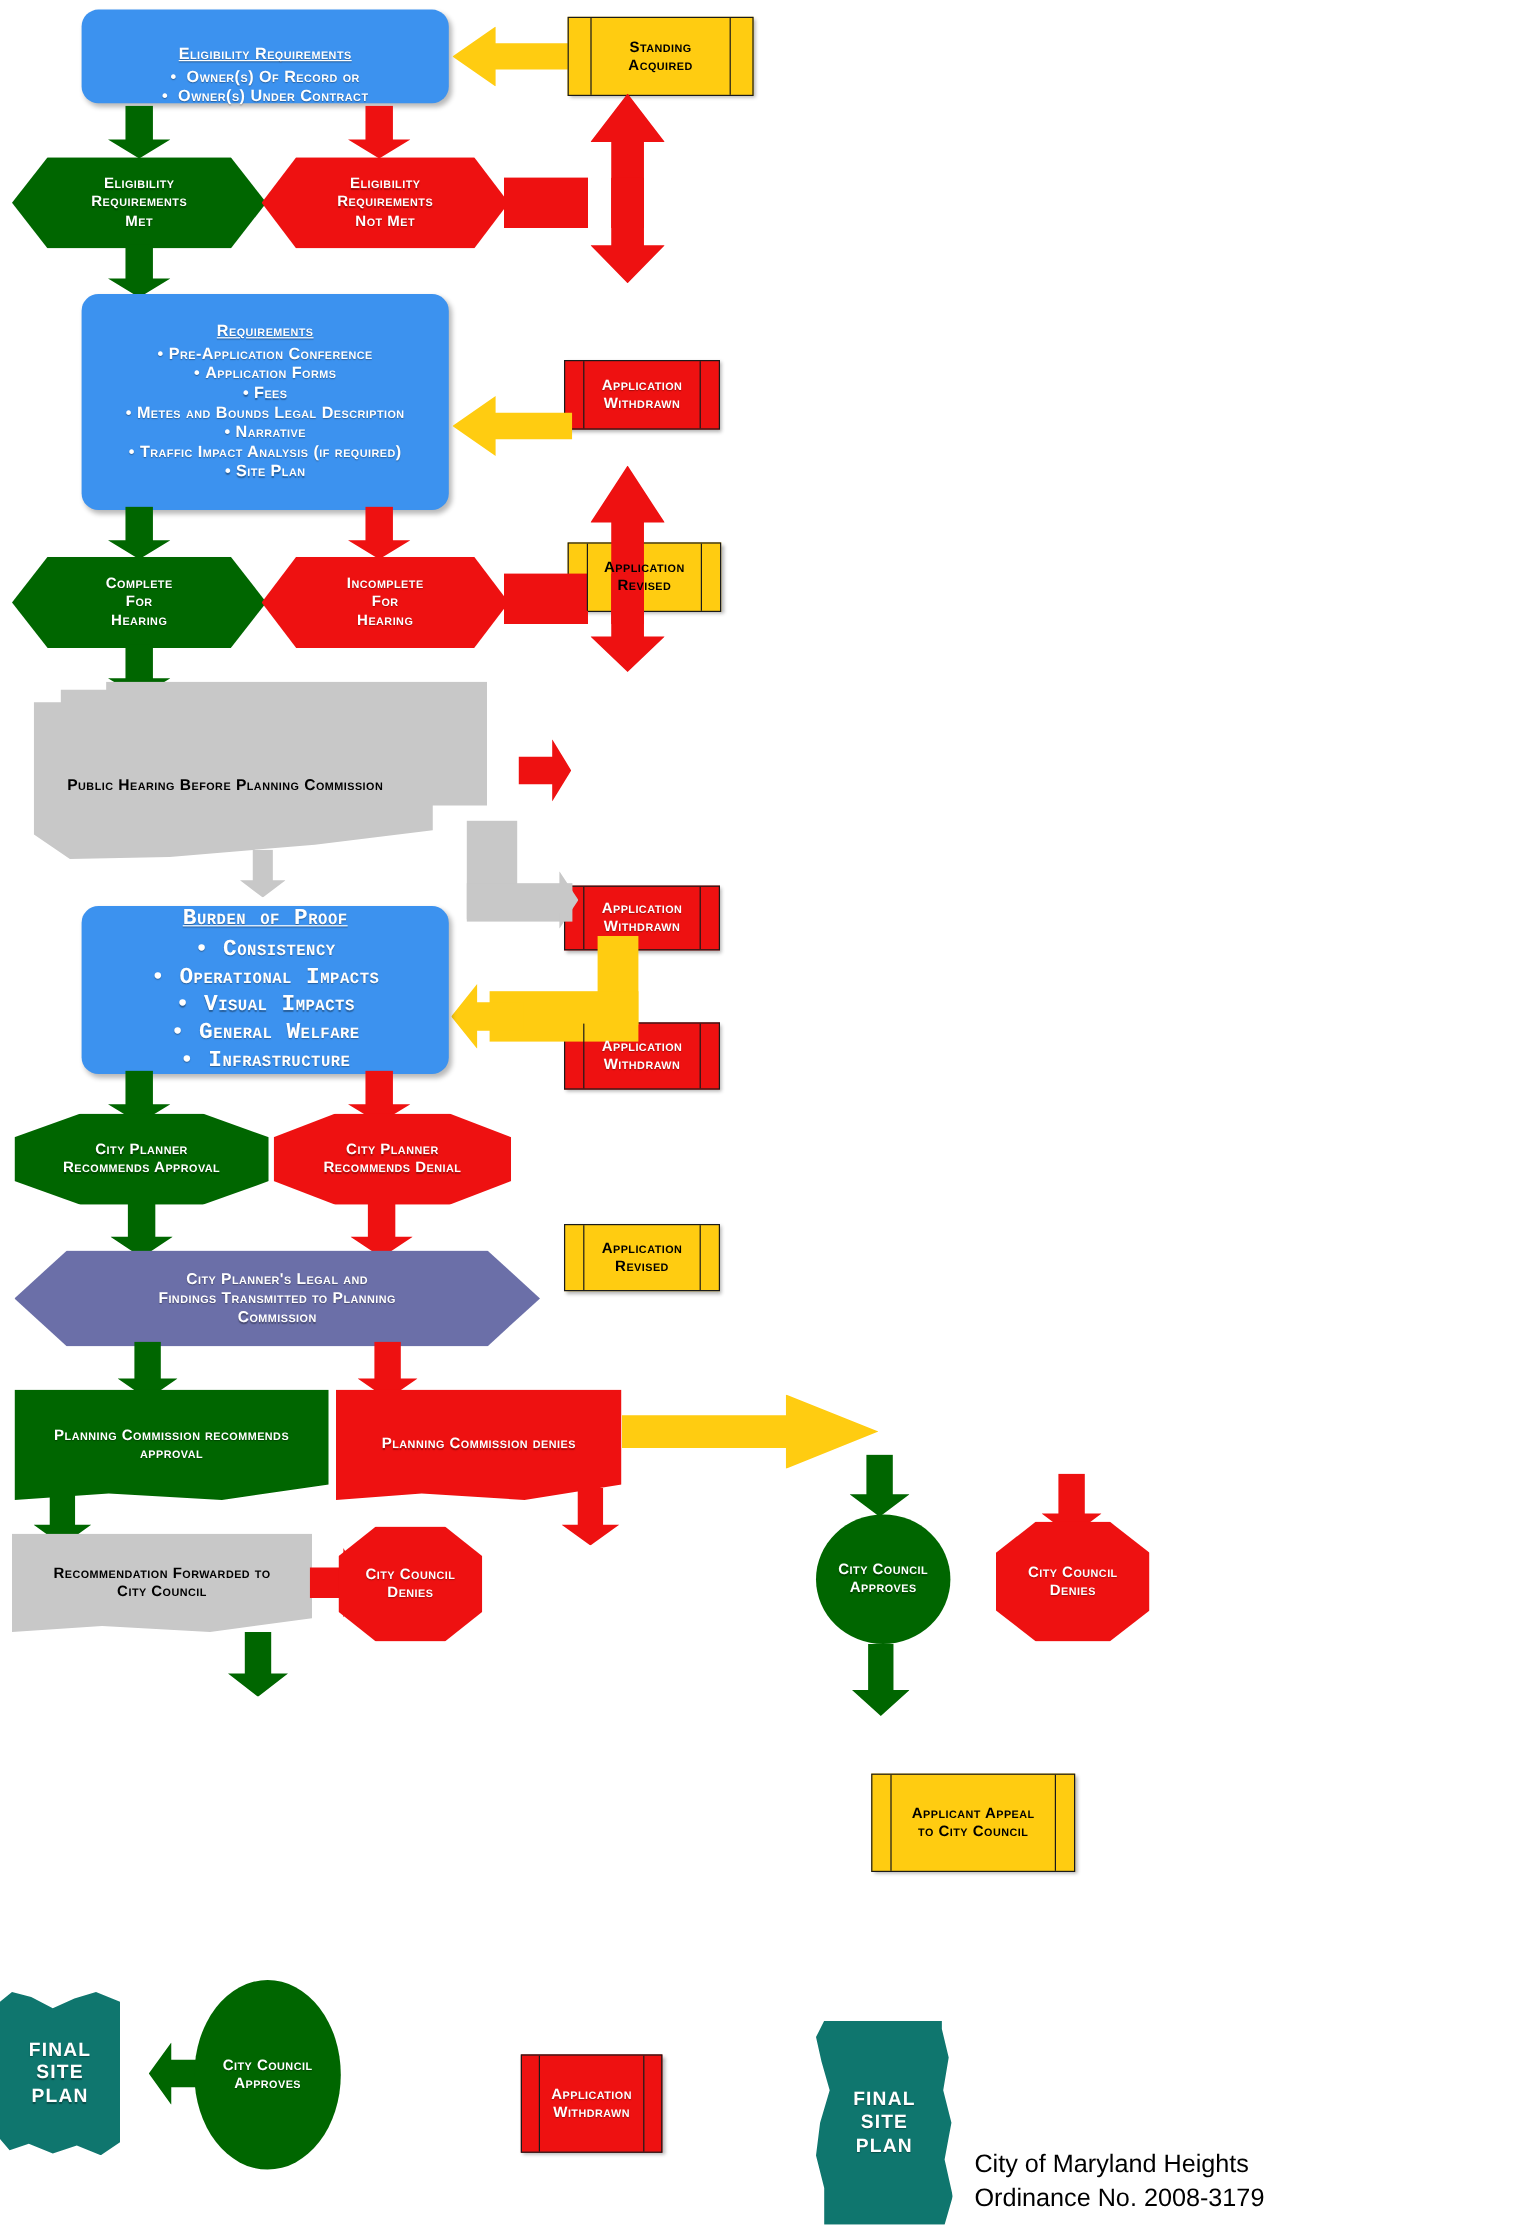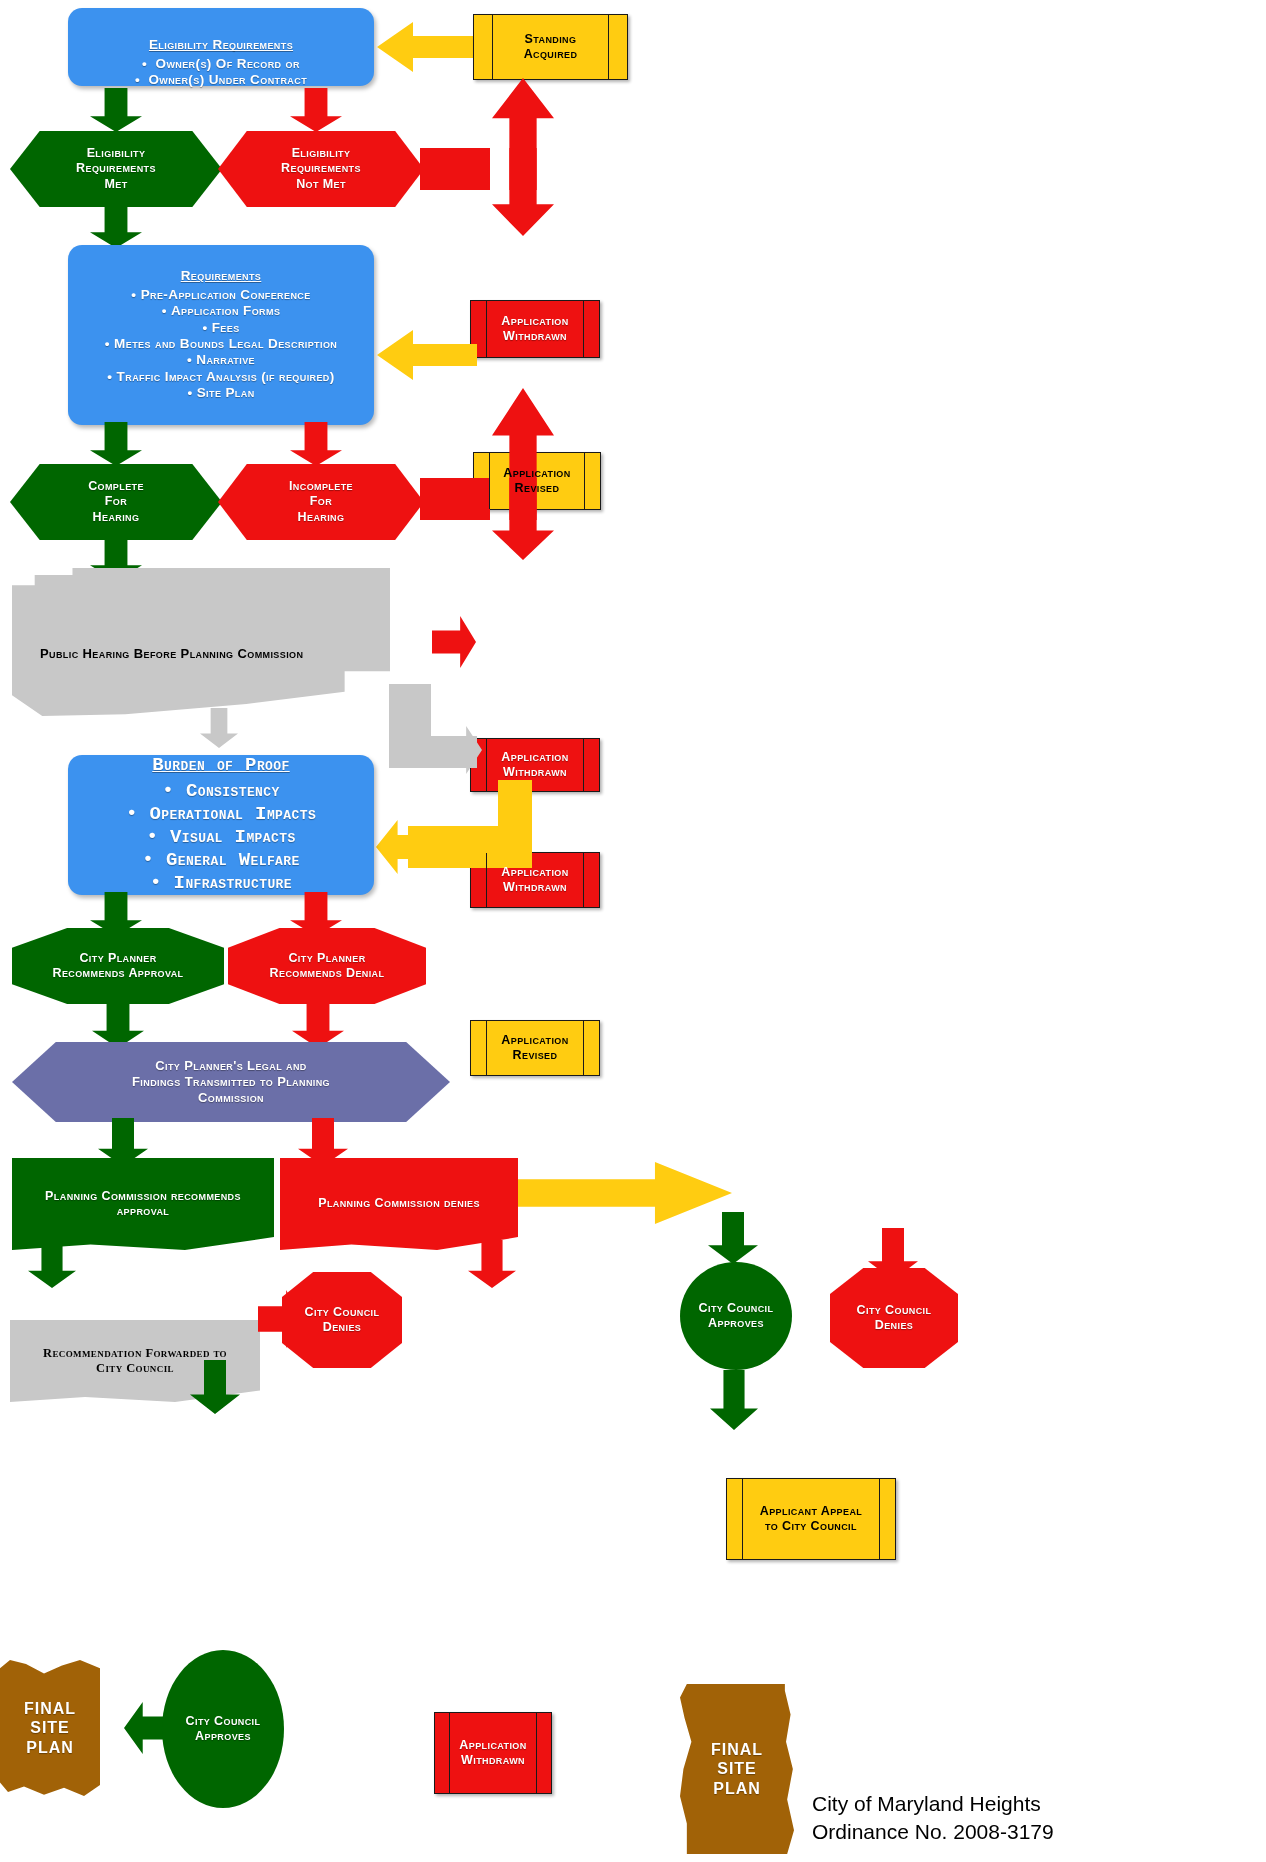--- a/index.html
+++ b/index.html
@@ -127,21 +127,21 @@
   .ribbon .tx{padding:0 10px;}
 
   
   .ellipse{
     background:#006600;border-radius:50%;
     display:flex;align-items:center;justify-content:center;
   }
 
   
   .flag{
-    background:#a16207;
+    background:#0f766e;
     display:flex;align-items:center;justify-content:center;
     -webkit-clip-path:polygon(0 6%,10% 0,26% 3%,44% 10%,62% 4%,80% 0,100% 6%,100% 92%,84% 100%,64% 94%,44% 99%,24% 93%,8% 97%,0 90%);
     clip-path:polygon(0 6%,10% 0,26% 3%,44% 10%,62% 4%,80% 0,100% 6%,100% 92%,84% 100%,64% 94%,44% 99%,24% 93%,8% 97%,0 90%);
   }
   .flag.vert{
     -webkit-clip-path:polygon(6% 0,0 8%,4% 20%,10% 34%,3% 50%,0 66%,6% 82%,6% 100%,94% 100%,100% 86%,94% 68%,99% 50%,93% 34%,97% 18%,92% 4%,92% 0);
     clip-path:polygon(6% 0,0 8%,4% 20%,10% 34%,3% 50%,0 66%,6% 82%,6% 100%,94% 100%,100% 86%,94% 68%,99% 50%,93% 34%,97% 18%,92% 4%,92% 0);
   }
   .flag .tx{font-variant:normal;letter-spacing:1px;}
 
@@ -258,21 +258,21 @@
 
   <div class="node proc redbx" style="left:470px;top:556px;width:130px;height:54px;">
     <div class="tx white" style="font-size:12.5px;">
       <span class="li">Application</span>
       <span class="li">Withdrawn</span>
     </div>
   </div>
 
   <div class="arw arw-down g" style="left:90px;top:537px;width:52px;height:44px;"></div>
 
-  <div class="node hearing" style="left:12px;top:568px;width:378px;height:172px;justify-content:flex-end;">
+  <div class="node hearing" style="left:28px;top:568px;width:378px;height:172px;justify-content:flex-end;">
     <div class="tx black" style="font-size:13px;">Public Hearing Before Planning Commission</div>
   </div>
 
   <div class="arw arw-right r" style="left:432px;top:616px;width:44px;height:52px;"></div>
 
   <div class="node proc redbx" style="left:470px;top:616px;width:130px;height:56px;">
     <div class="tx white" style="font-size:12.5px;">
       <span class="li">Application</span>
       <span class="li">Withdrawn</span>
     </div>
@@ -358,21 +358,21 @@
       <span class="li">to City Council</span>
     </div>
   </div>
 
   <div class="arw arw-down g" style="left:28px;top:1240px;width:48px;height:48px;"></div>
   <div class="arw arw-down r" style="left:468px;top:1240px;width:48px;height:48px;"></div>
 
   <div class="arw arw-down g" style="left:708px;top:1212px;width:50px;height:52px;"></div>
   <div class="arw arw-down r" style="left:868px;top:1228px;width:50px;height:52px;"></div>
 
-  <div class="node ribbon greystep" style="left:10px;top:1320px;width:250px;height:82px;font-family:Liberation Serif, serif;">
+  <div class="node ribbon greystep" style="left:10px;top:1278px;width:250px;height:82px;">
     <div class="tx black" style="font-size:12.5px;">
       <span class="li">Recommendation Forwarded to</span>
       <span class="li">City Council</span>
     </div>
   </div>
 
   <div class="arw arw-right r" style="left:258px;top:1290px;width:44px;height:58px;"></div>
 
   <div class="node octa red" style="left:282px;top:1272px;width:120px;height:96px;">
     <div class="tx white" style="font-size:12.5px;">

